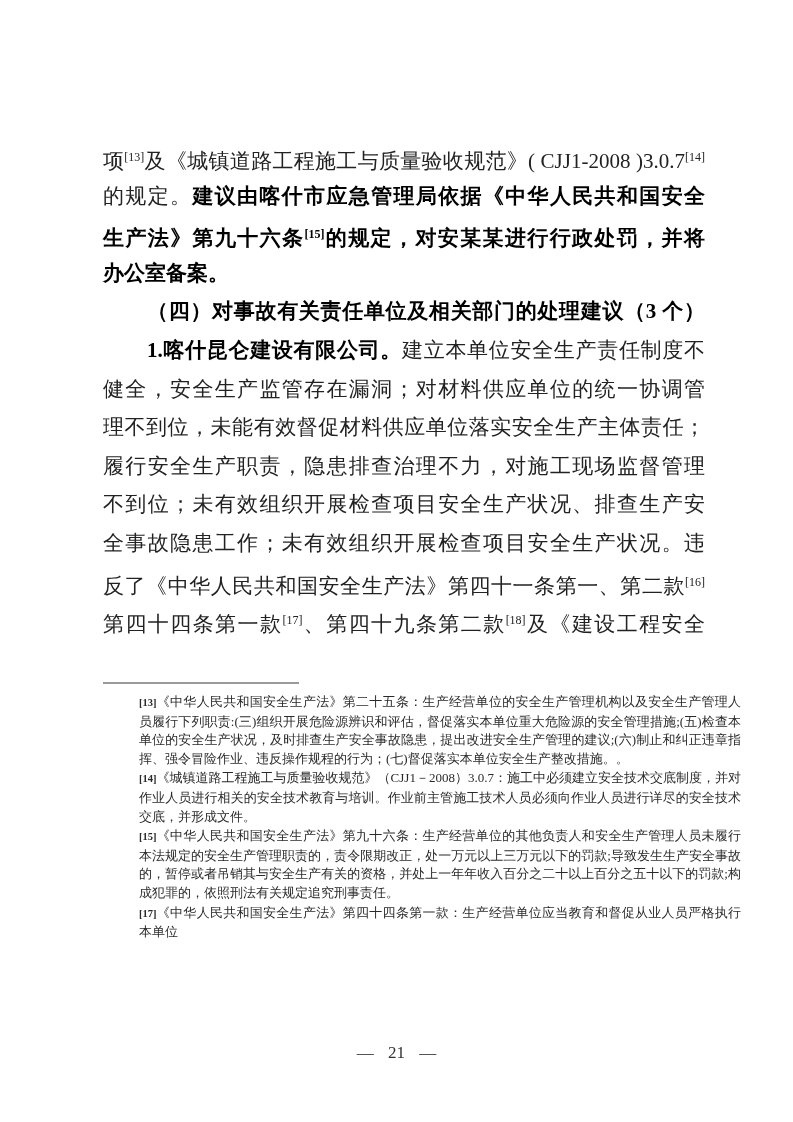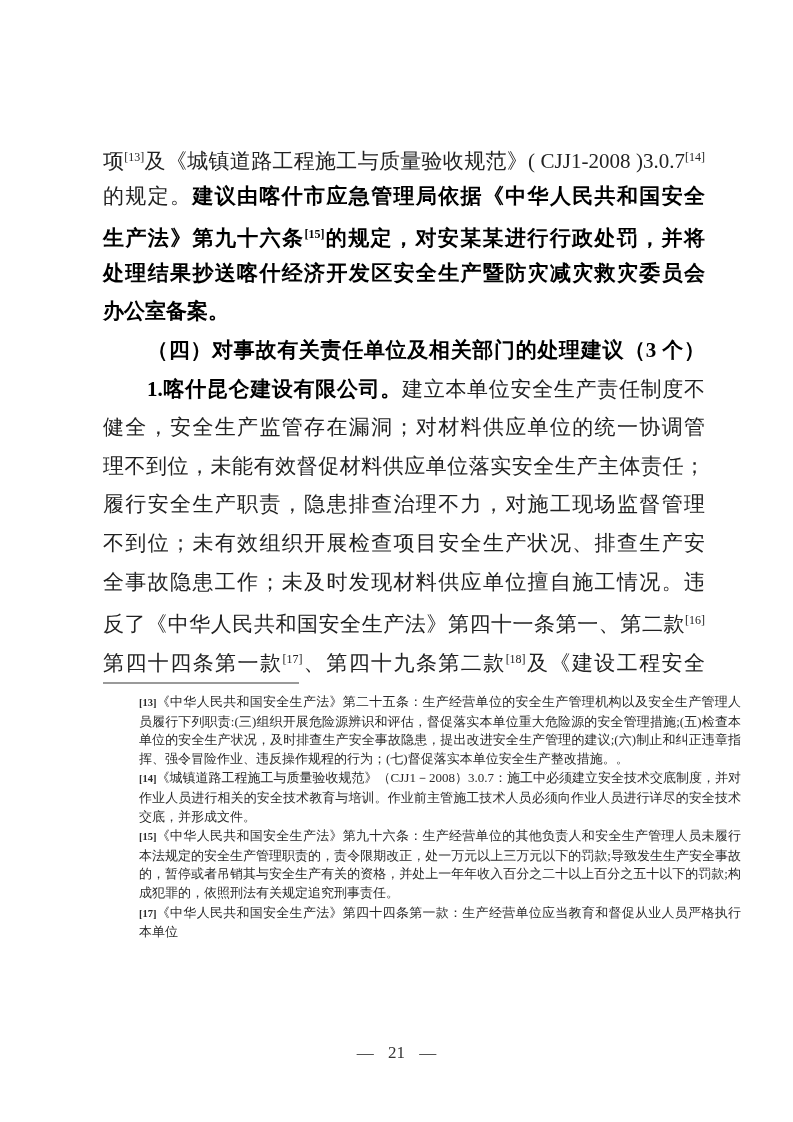--- a/index.html
+++ b/index.html
@@ -77,29 +77,28 @@
   }
 </style>
 </head>
 <body>
 
 <div class="page">
   <div class="body-text" id="body-text">
       <div class="body-line"><span class="">项</span><span class="seg-sup">[13]</span><span class="">及《城镇道路工程施工与质量验收规范》( CJJ1-2008 )3.0.7</span><span class="seg-sup">[14]</span></div>
       <div class="body-line"><span class="">的规定。</span><span class="seg-bold ">建议由喀什市应急管理局依据《中华人民共和国安全</span></div>
       <div class="body-line"><span class="seg-bold ">生产法》第九十六条</span><span class="seg-bold seg-sup">[15]</span><span class="seg-bold ">的规定，对安某某进行行政处罚，并将</span></div>
-      <div class="body-line"><span class="seg-bold ">处理结果抄送喀什经济开发区安全生产暨防灾减灾救灾委员会</span></div>
       <div class="body-line no-stretch"><span class="seg-bold ">办公室备案。</span></div>
       <div class="body-line indent"><span class="seg-bold ">（四）对事故有关责任单位及相关部门的处理建议（3 个）</span></div>
       <div class="body-line indent"><span class="seg-bold ">1.喀什昆仑建设有限公司。</span><span class="">建立本单位安全生产责任制度不</span></div>
       <div class="body-line"><span class="">健全，安全生产监管存在漏洞；对材料供应单位的统一协调管</span></div>
       <div class="body-line"><span class="">理不到位，未能有效督促材料供应单位落实安全生产主体责任；</span></div>
       <div class="body-line"><span class="">履行安全生产职责，隐患排查治理不力，对施工现场监督管理</span></div>
       <div class="body-line"><span class="">不到位；未有效组织开展检查项目安全生产状况、排查生产安</span></div>
-      <div class="body-line"><span class="">全事故隐患工作；未及时发现材料供应单位擅自施工情况。违</span></div>
+      <div class="body-line"><span class="">全事故隐患工作；未有效组织开展检查项目安全生产状况。违</span></div>
       <div class="body-line"><span class="">反了《中华人民共和国安全生产法》第四十一条第一、第二款</span><span class="seg-sup">[16]</span></div>
       <div class="body-line"><span class="">第四十四条第一款</span><span class="seg-sup">[17]</span><span class="">、第四十九条第二款</span><span class="seg-sup">[18]</span><span class="">及《建设工程安全</span></div>
     </div>
   <div class="fn-sep"></div>
   <div class="footnotes" id="footnotes">
       <div class="footnote"><span class="fn-marker">[13]</span><span>《中华人民共和国安全生产法》第二十五条：生产经营单位的安全生产管理机构以及安全生产管理人员履行下列职责:(三)组织开展危险源辨识和评估，督促落实本单位重大危险源的安全管理措施;(五)检查本单位的安全生产状况，及时排查生产安全事故隐患，提出改进安全生产管理的建议;(六)制止和纠正违章指挥、强令冒险作业、违反操作规程的行为；(七)督促落实本单位安全生产整改措施。。</span></div>
       <div class="footnote"><span class="fn-marker">[14]</span><span>《城镇道路工程施工与质量验收规范》（CJJ1－2008）3.0.7：施工中必须建立安全技术交底制度，并对作业人员进行相关的安全技术教育与培训。作业前主管施工技术人员必须向作业人员进行详尽的安全技术交底，并形成文件。</span></div>
       <div class="footnote"><span class="fn-marker">[15]</span><span>《中华人民共和国安全生产法》第九十六条：生产经营单位的其他负责人和安全生产管理人员未履行本法规定的安全生产管理职责的，责令限期改正，处一万元以上三万元以下的罚款;导致发生生产安全事故的，暂停或者吊销其与安全生产有关的资格，并处上一年年收入百分之二十以上百分之五十以下的罚款;构成犯罪的，依照刑法有关规定追究刑事责任。</span></div>
       <div class="footnote"><span class="fn-marker">[17]</span><span>《中华人民共和国安全生产法》第四十四条第一款：生产经营单位应当教育和督促从业人员严格执行本单位</span></div>
     </div>

